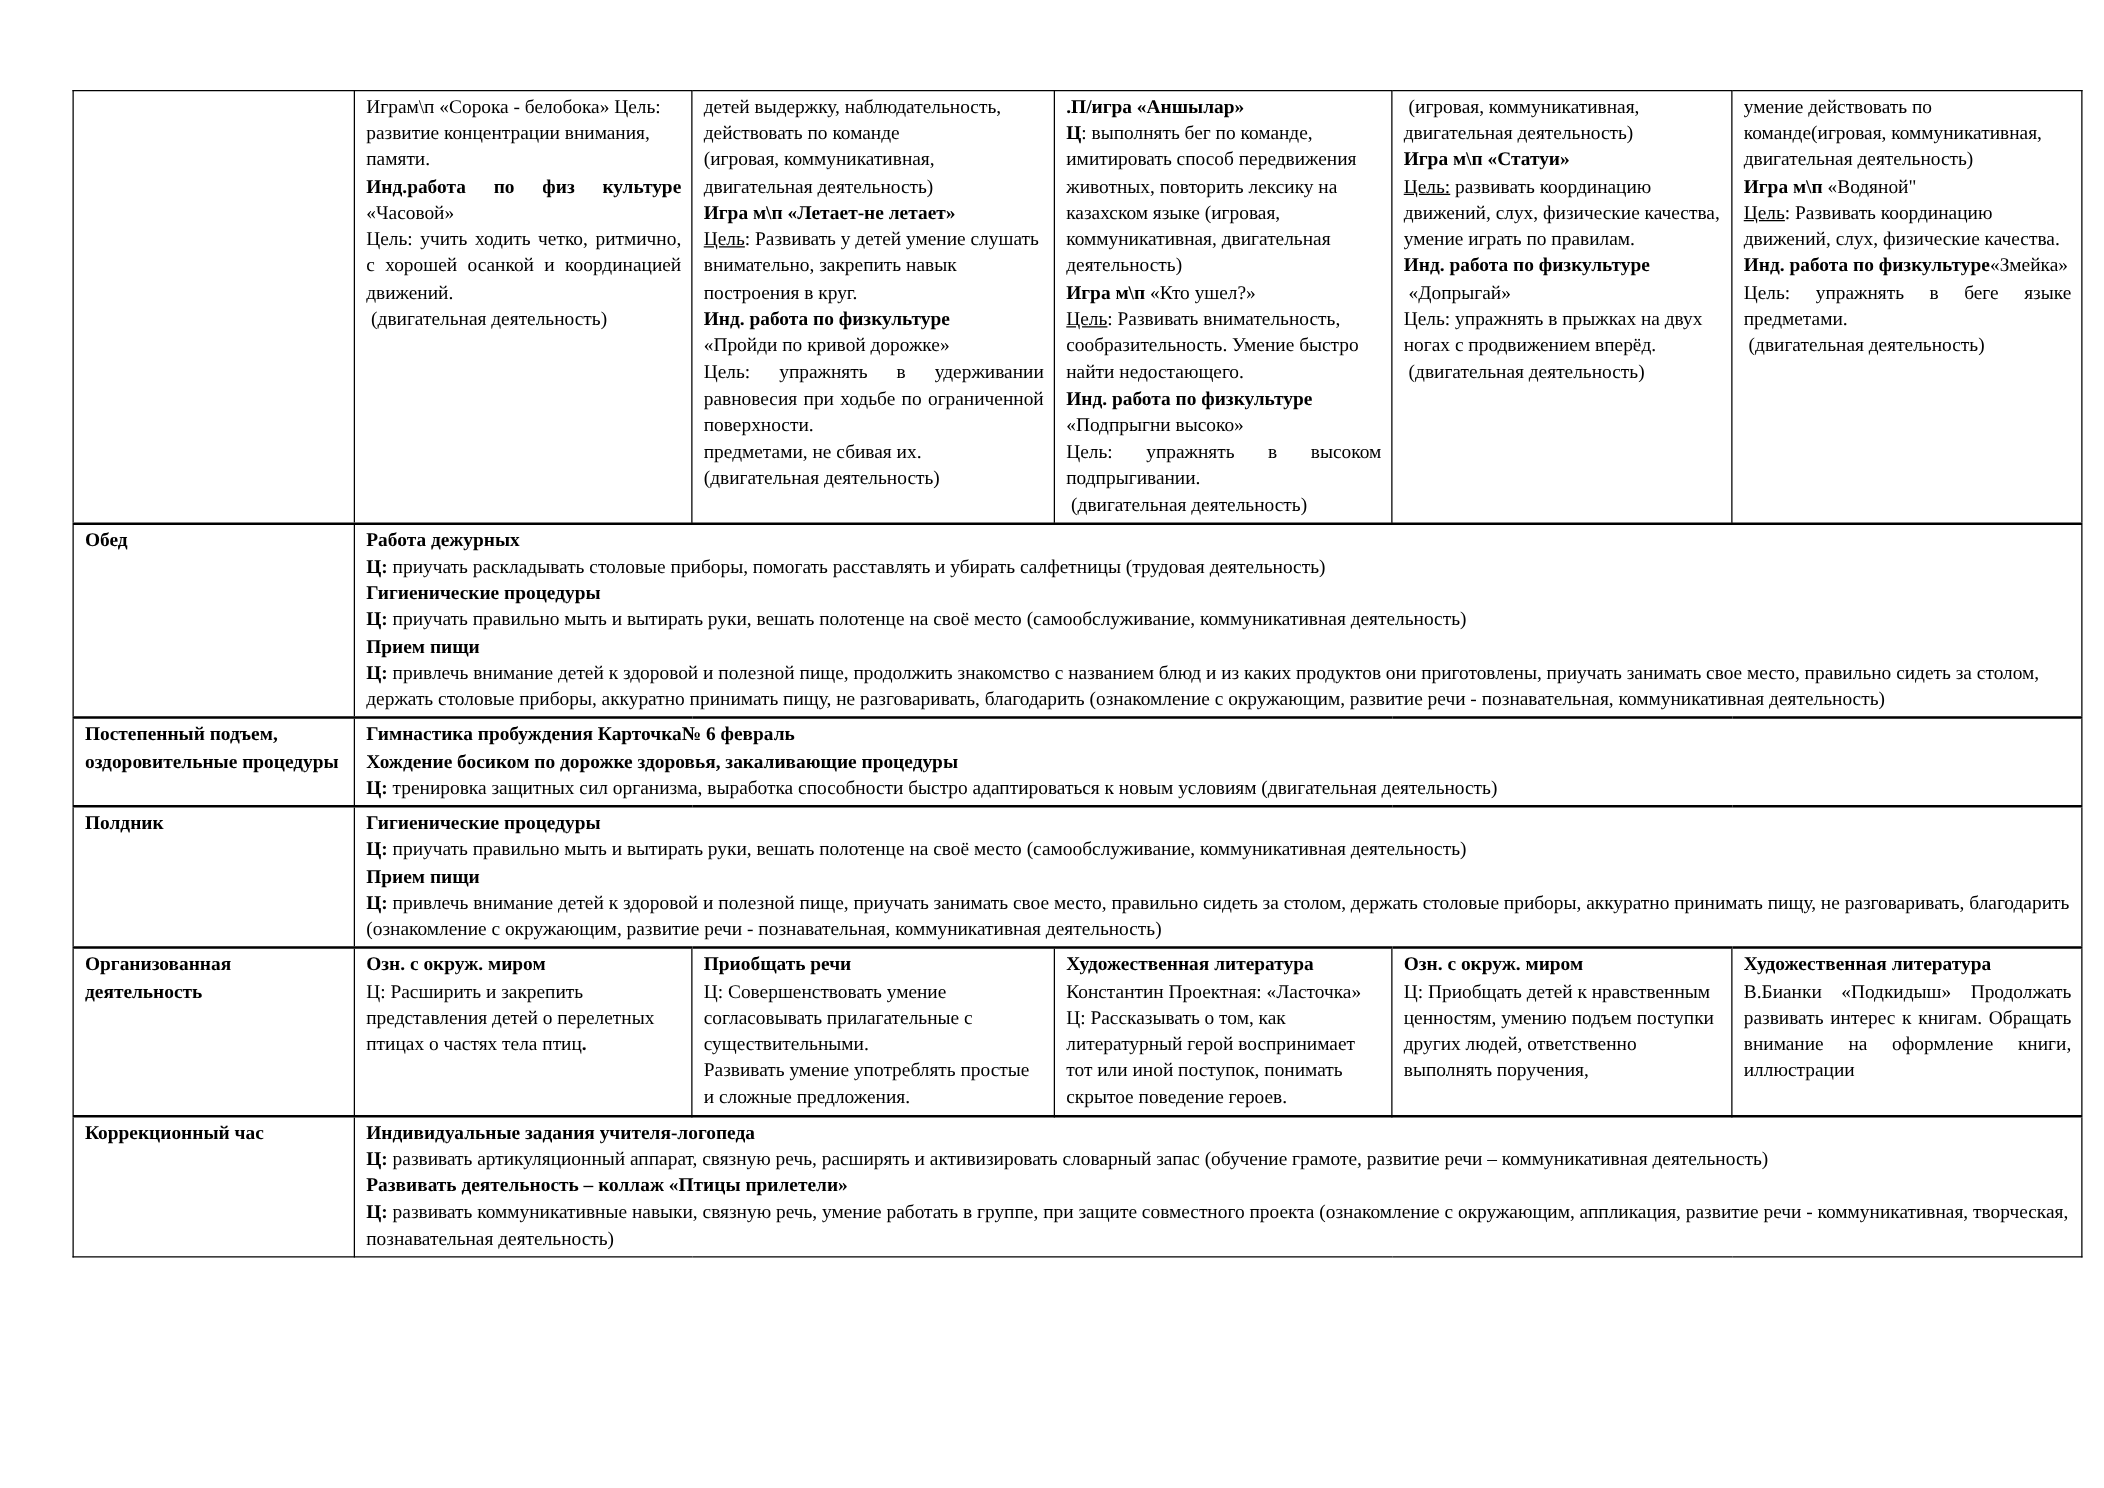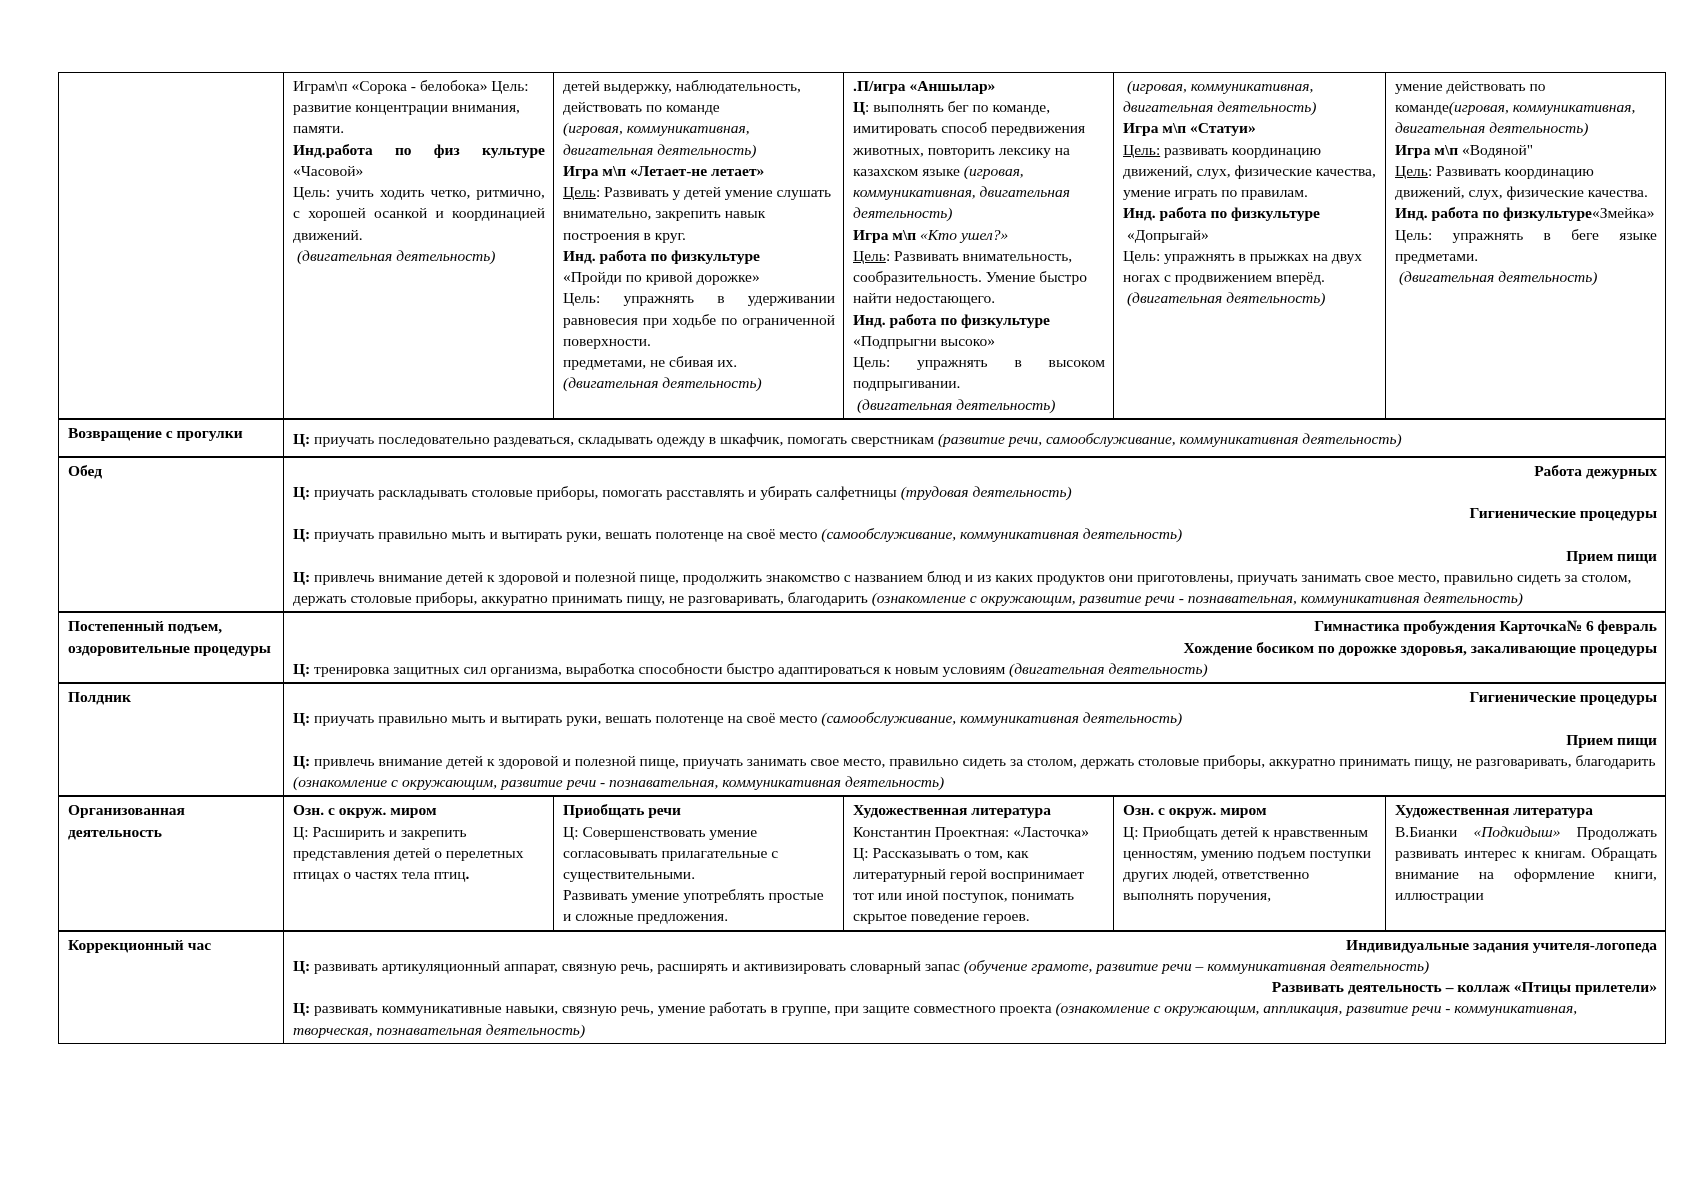--- a/index.html
+++ b/index.html
@@ -3,24 +3,24 @@
 <meta charset="utf-8">
 <style>
   html,body{margin:0;padding:0;background:#ffffff;}
   body{width:1683px;height:1190px;font-family:"Liberation Serif","DejaVu Serif",serif;color:#000;}
   .sheet{position:relative;width:1683px;height:1190px;background:#fff;overflow:hidden;border-radius:13px;}
   table.plan{position:absolute;left:58px;top:72px;width:1607px;border-collapse:collapse;table-layout:fixed;}
   table.plan td{border:1px solid #000;vertical-align:top;padding:2px 8px 3px 9px;font-size:15.5px;line-height:1.37;overflow:hidden;}
   tr.hsep td{border-top-width:2px;}
   td.rowlabel{font-weight:bold;padding-left:6px;padding-top:3px;}
   .p{margin:0;}
-  .a-c{text-align:right;}
+  .a-c{text-align:left;}
   .a-j{text-align:justify;}
   .b{font-weight:bold;}
-  .i{font-style:italic;}
+  .i{}
   .u{text-decoration:underline;}
 </style>
 </head>
 <body>
 
 <div class="sheet">
   <table class="plan">
     <colgroup>
       <col style="width:225px">
         <col style="width:270px">
@@ -72,26 +72,20 @@
       <td>
             <div class="p"><span>умение действовать по команде</span><span class="i">(игровая, коммуникативная, двигательная деятельность)</span></div>
             <div class="p"><span class="b">Игра м\п </span><span>«Водяной"</span></div>
             <div class="p"><span class="u">Цель</span><span>: Развивать координацию движений, слух, физические качества.</span></div>
             <div class="p"><span class="b">Инд. работа по физкультуре</span><span>«Змейка»</span></div>
             <div class="p a-j"><span>Цель: упражнять в беге языке предметами.</span></div>
             <div class="p"><span class="i">&nbsp;(двигательная деятельность)</span></div>
           </td>
     </tr>
 
-    <tr class="hsep" style="height:38px">
-      <td class="rowlabel">Возвращение с прогулки</td>
-      <td colspan="5" style="padding-top:8px">
-            <div class="p"><span class="b">Ц:</span><span> приучать последовательно раздеваться, складывать одежду в шкафчик, помогать сверстникам </span><span class="i">(развитие речи, самообслуживание, коммуникативная деятельность)</span></div>
-          </td>
-    </tr>
 
     <tr class="hsep" style="height:148px">
       <td class="rowlabel">Обед</td>
       <td colspan="5">
             <div class="p a-c"><span class="b">Работа дежурных</span></div>
             <div class="p"><span class="b">Ц:</span><span> приучать раскладывать столовые приборы, помогать расставлять и убирать салфетницы </span><span class="i">(трудовая деятельность)</span></div>
             <div class="p a-c"><span class="b">Гигиенические процедуры</span></div>
             <div class="p"><span class="b">Ц:</span><span> приучать правильно мыть и вытирать руки, вешать полотенце на своё место </span><span class="i">(самообслуживание, коммуникативная деятельность)</span></div>
             <div class="p a-c"><span class="b">Прием пищи</span></div>
             <div class="p"><span class="b">Ц:</span><span> привлечь внимание детей к здоровой и полезной  пище,  продолжить знакомство  с названием блюд и из каких продуктов они приготовлены, приучать занимать свое место, правильно сидеть за столом, держать столовые приборы, аккуратно принимать пищу, не разговаривать, благодарить </span><span class="i">(ознакомление с окружающим, развитие речи - познавательная, коммуникативная деятельность)</span></div>

